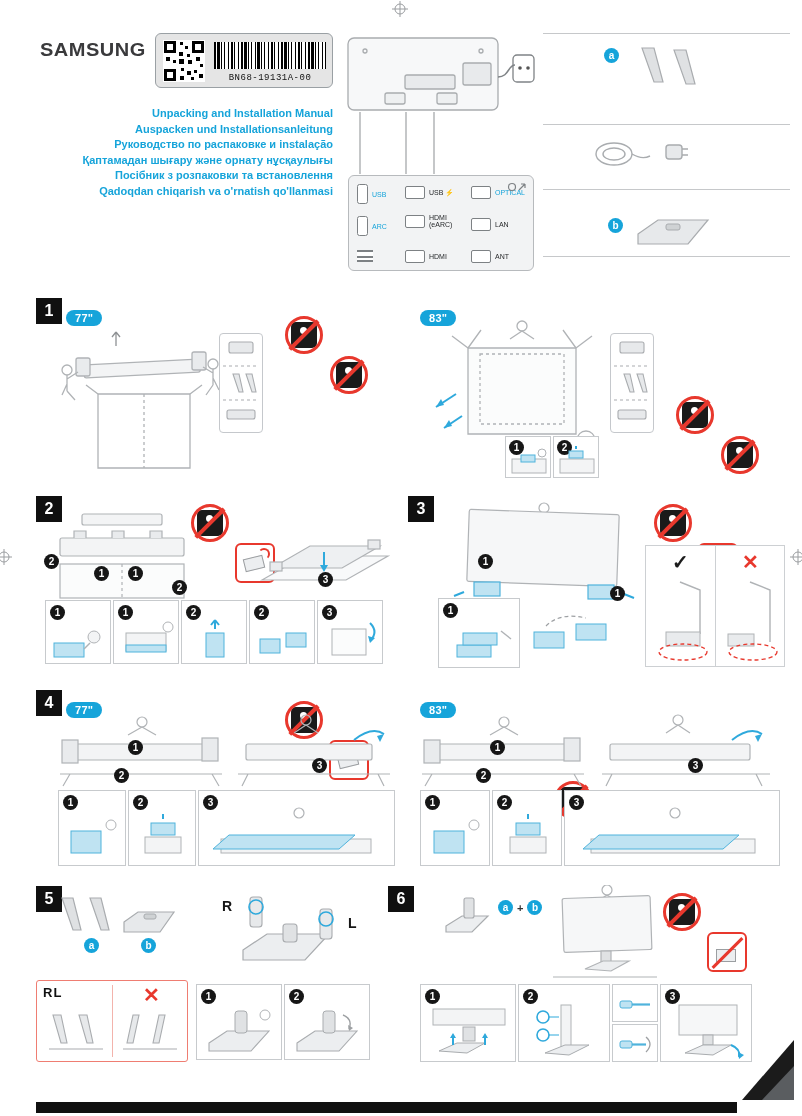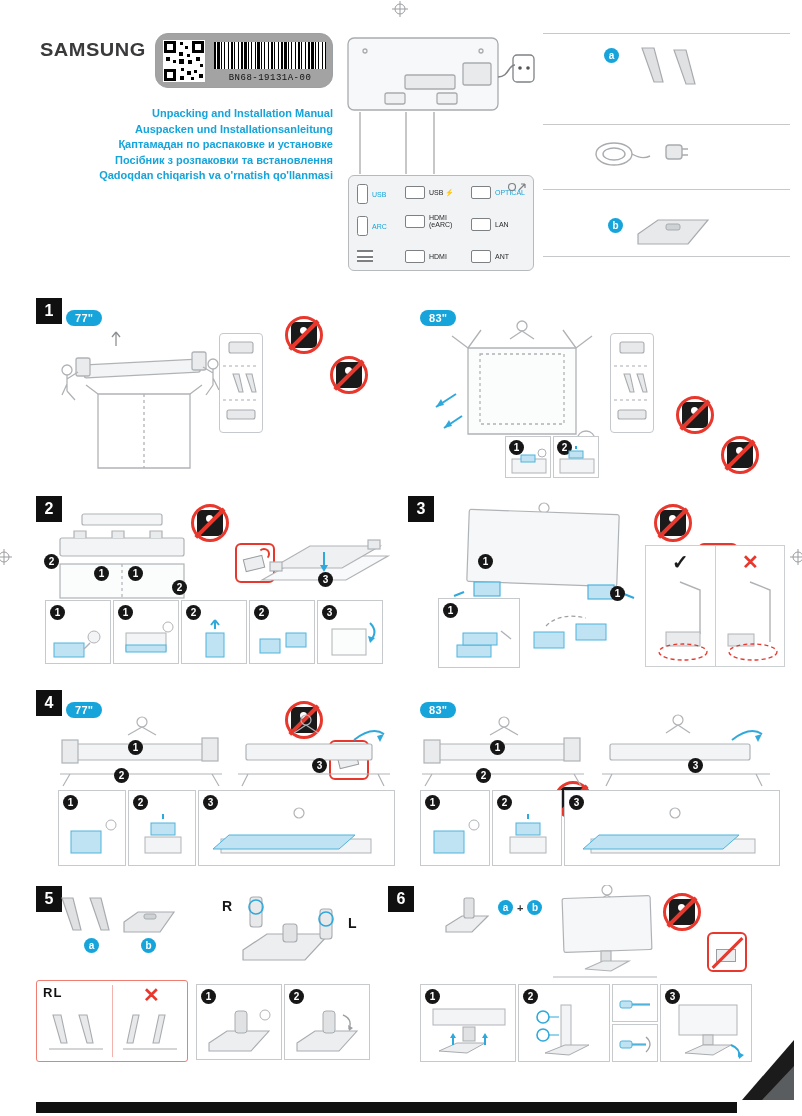--- a/index.html
+++ b/index.html
@@ -22,21 +22,21 @@
   .prohibit .ring{position:absolute;inset:1px;border:3px solid var(--warn);border-radius:50%;}
   .prohibit .slash{position:absolute;left:18px;top:0;width:3.5px;height:40px;background:var(--warn);transform:rotate(45deg);}
   .tiltwarn{width:40px;height:40px;border:2px solid var(--warn);border-radius:6px;position:relative;background:#fff;}
   .tiltwarn .tv{position:absolute;left:7px;top:12px;width:20px;height:13px;border:1.5px solid #9b9ea1;background:#eceef0;
                 transform:rotate(-14deg);}
   .tiltwarn .arc{position:absolute;right:3px;top:3px;width:12px;height:12px;border:2px solid var(--warn);
                  border-left-color:transparent;border-bottom-color:transparent;border-radius:50%;}
   .toolwarn .tv{transform:rotate(0deg);top:15px;}
   .toolwarn .slash2{position:absolute;left:17px;top:-2px;width:3px;height:42px;background:var(--warn);transform:rotate(45deg);}
   .titles div{font-size:11px;font-weight:bold;color:var(--acc);line-height:15.6px;white-space:nowrap;}
-  .labelbox{border:1px solid #9aa0a4;border-radius:13px;background:#a3a3a3;}
+  .labelbox{border:1px solid #9aa0a4;border-radius:6px;background:#e5e5e5;}
   .barcode{background:repeating-linear-gradient(90deg,#000 0 1.5px,#fff 1.5px 3px,#000 3px 5.5px,#fff 5.5px 6.5px,
            #000 6.5px 7.5px,#fff 7.5px 10px,#000 10px 11px,#fff 11px 13.5px);}
   .partnum{font-size:9px;letter-spacing:.5px;color:#111;text-align:center;font-family:"Liberation Mono",monospace;}
   .brand{font-size:20px;font-weight:bold;color:#3a3a3c;letter-spacing:.5px;transform:scaleY(.95);}
   .portpanel{background:#f2f3f4;border:1px solid #b7babd;border-radius:6px;}
   .plabel{font-size:7px;color:#26282a;white-space:nowrap;}
   .plabel.cy{color:var(--acc);}
   .plabel.wrap{white-space:normal;width:36px;line-height:1.05;}
   .port{width:20px;height:13px;border:1.2px solid #7d8184;border-radius:2px;background:#fff;flex:none;}
   .usbicon{width:11px;height:20px;border:1.2px solid #7d8184;border-radius:2.5px;background:#fff;flex:none;}
@@ -100,21 +100,22 @@
       <rect x="28" y="37" width="3" height="3" fill="#000"></rect>
         <rect x="36" y="34" width="4" height="4" fill="#000"></rect>
     </svg>
     <div class="abs barcode" style="left:58px;top:8px;width:112px;height:27px;"></div>
     <div class="abs partnum" style="left:58px;top:39px;width:112px;">BN68-19131A-00</div>
   </div>
 
   <div class="abs titles" style="left:40px;top:106px;width:293px;text-align:right;">
     <div>Unpacking and Installation Manual</div>
     <div>Auspacken und Installationsanleitung</div>
-    <div>Қаптамадан по распаковке и установке</div>
+    <div>Руководство по распаковке и instalação</div>
+    <div>Қаптамадан шығару және орнату нұсқаулығы</div>
     <div>Посібник з розпаковки та встановлення</div>
     <div>Qadoqdan chiqarish va o'rnatish qo'llanmasi</div>
   </div>
 
   <svg class="abs" style="left:345px;top:33px;" width="192" height="85">
     <g stroke="#a9acaf" fill="none" stroke-width="1.3">
       <rect x="3" y="5" width="150" height="72" rx="6" fill="#f7f8f9"></rect>
       <rect x="40" y="60" width="20" height="11" rx="2" fill="#eef0f1"></rect>
       <rect x="92" y="60" width="20" height="11" rx="2" fill="#eef0f1"></rect>
       <rect x="60" y="42" width="50" height="14" rx="2" fill="#e8eaec"></rect>

